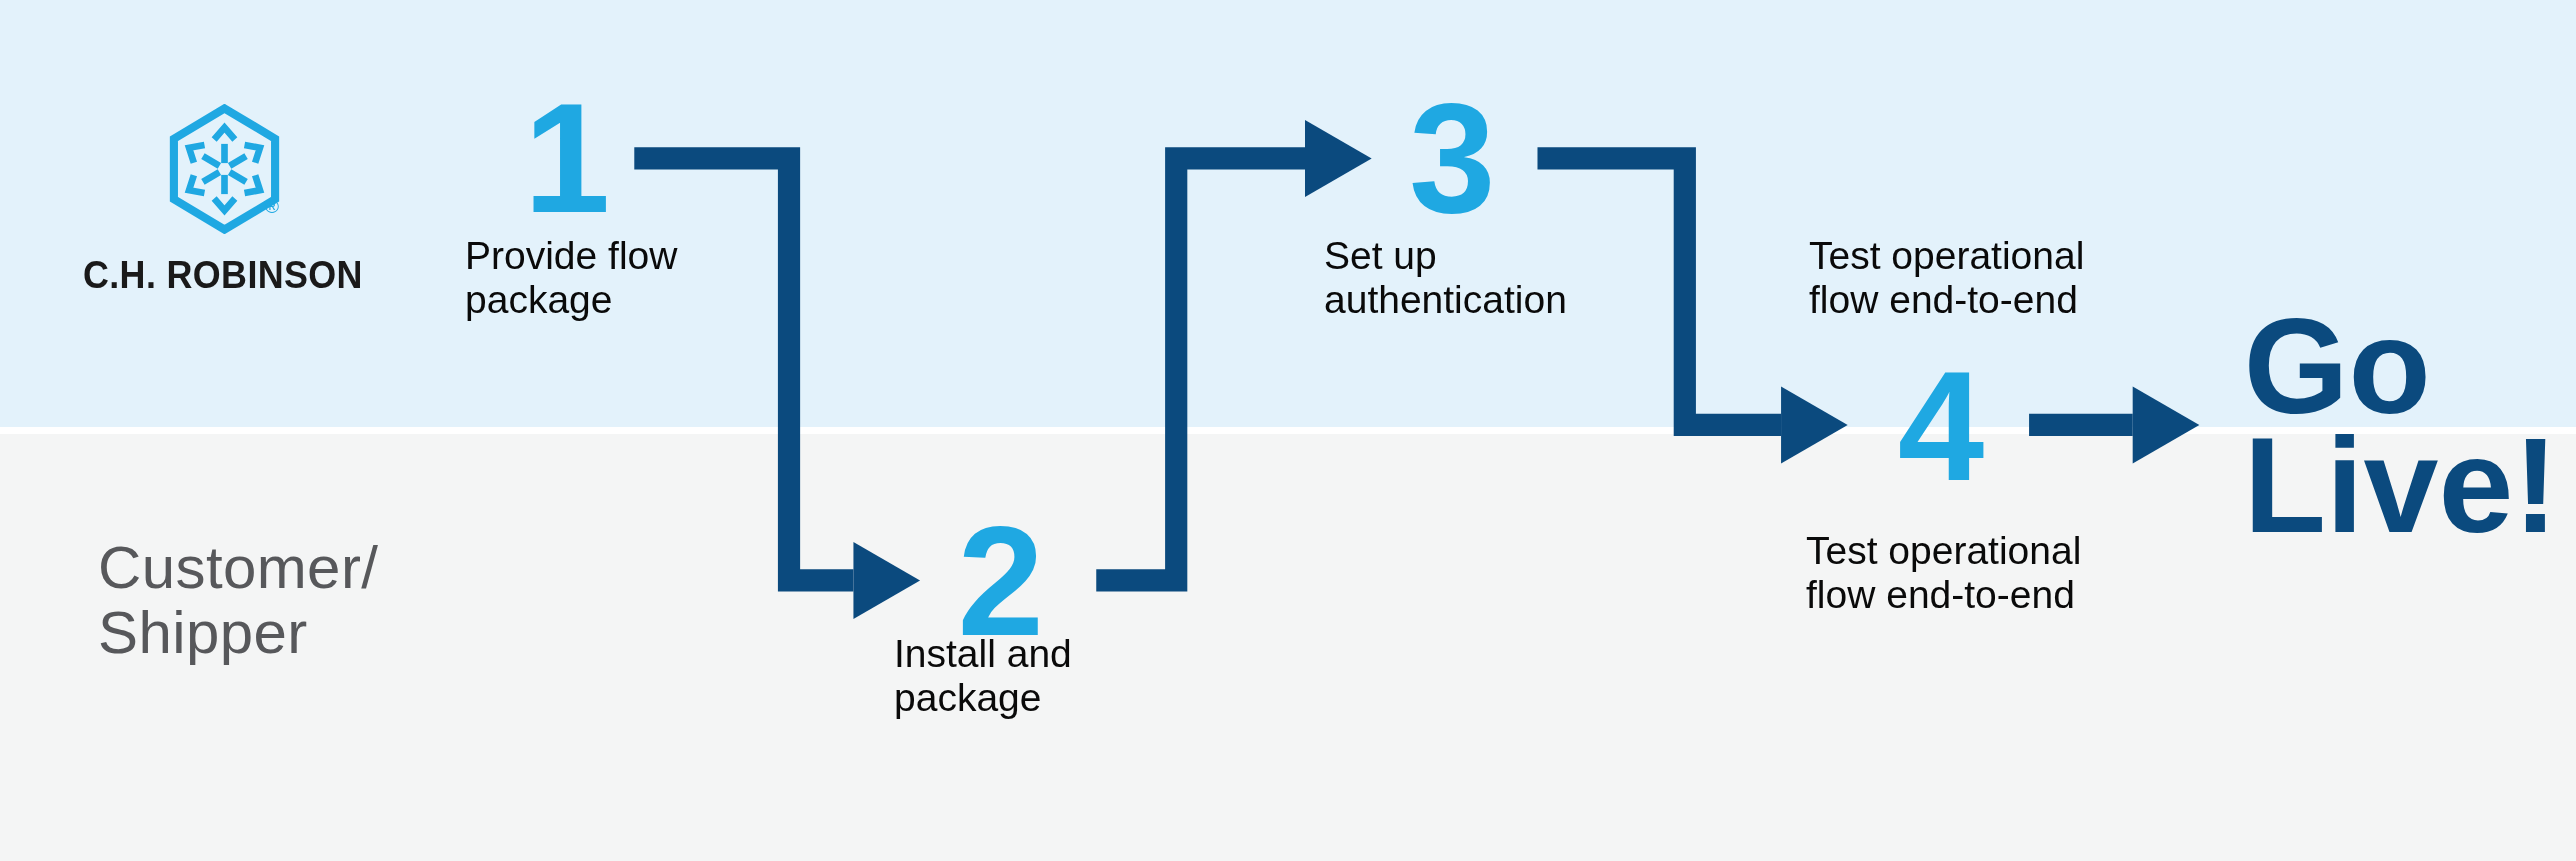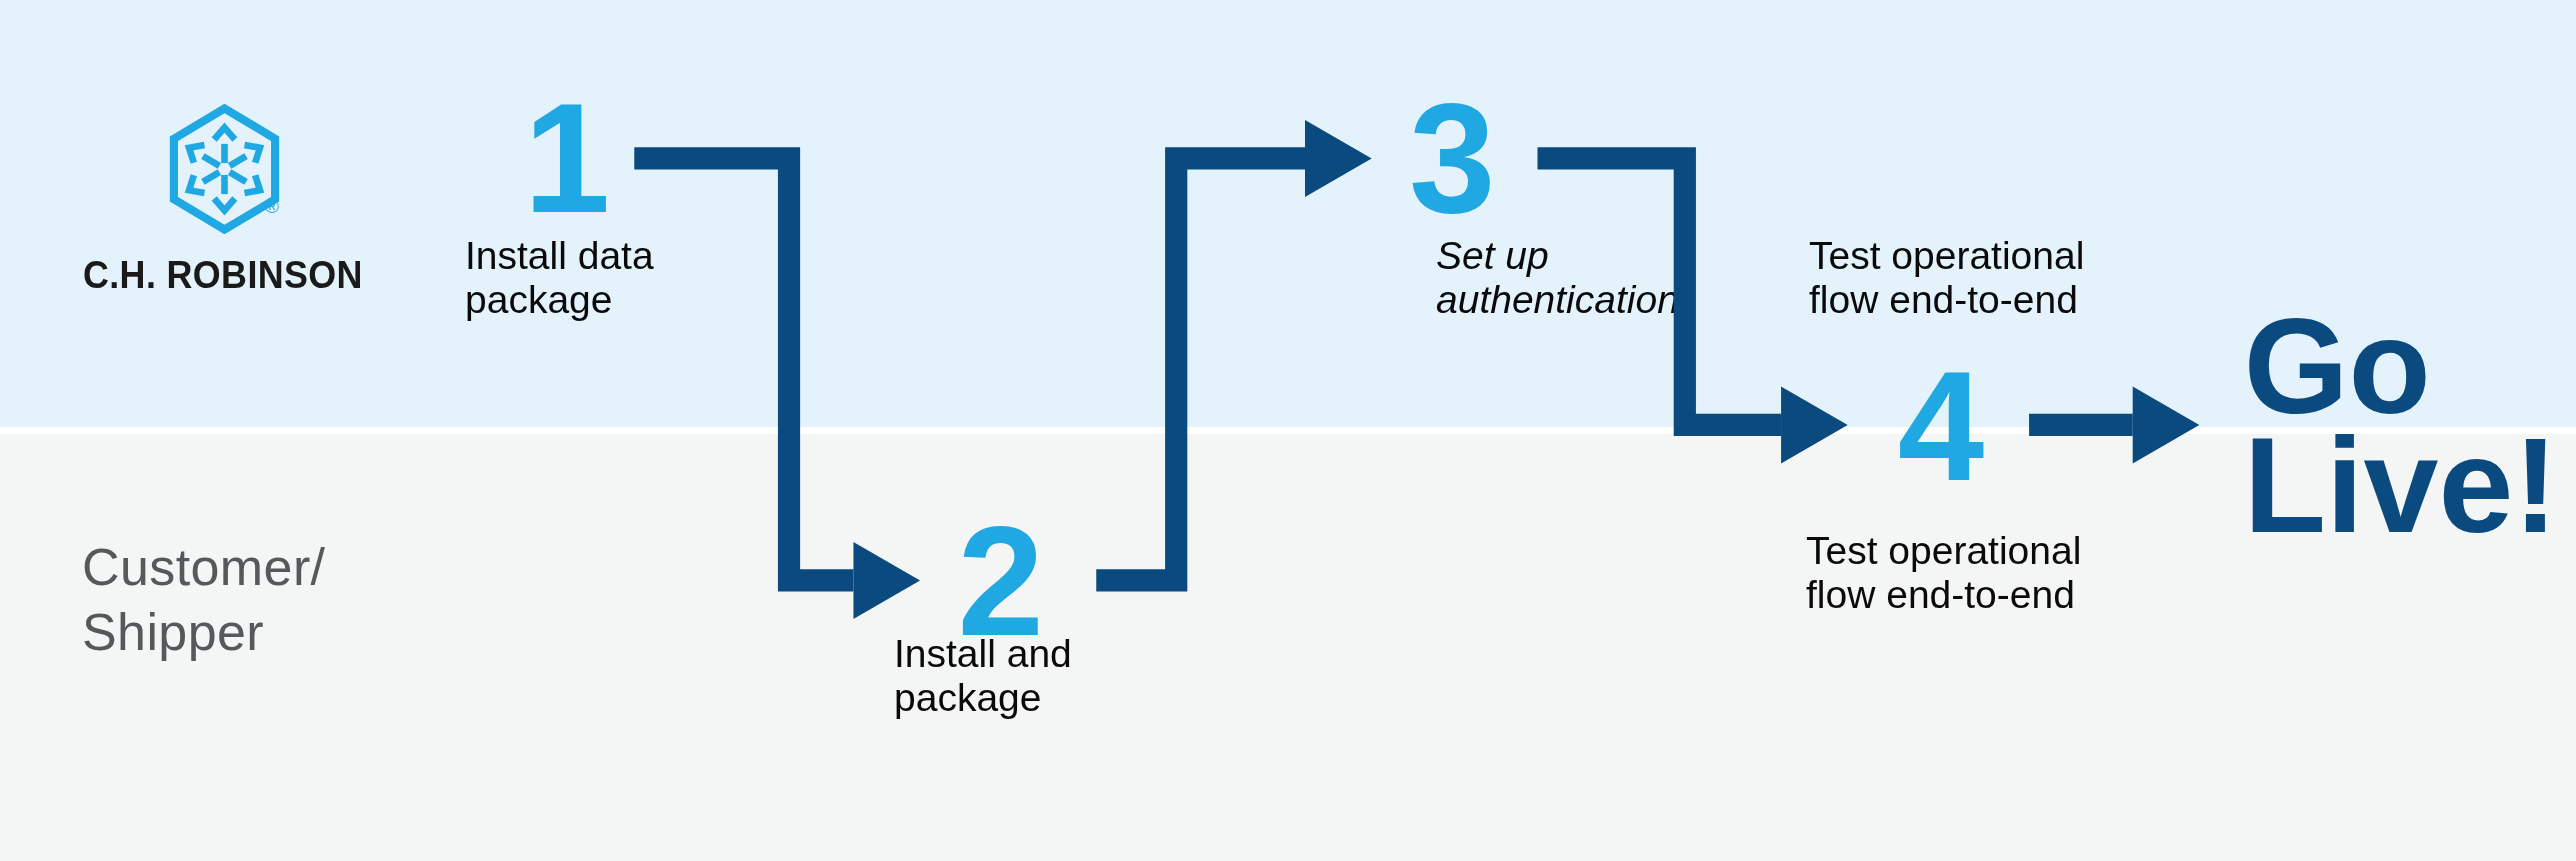--- a/index.html
+++ b/index.html
@@ -54,39 +54,39 @@
     letter-spacing: 0.4px;
     color: var(--wordmark-black, #1A1A1A);
     transform: scaleX(0.92);
     transform-origin: left top;
     white-space: nowrap;
   }
 
   
   .lane-label {
     position: absolute;
-    left: 82px;
+    left: 98px;
     top: 535px;
-    font-size: 52px;
+    font-size: 60px;
     line-height: 65px;
     letter-spacing: 0.4px;
     color: var(--text-gray, #57585B);
   }
 
   
   .step-label {
     position: absolute;
     font-size: 39px;
     line-height: 44px;
     color: var(--text-black, #0A0A0A);
     white-space: nowrap;
   }
   .step-label-1 { left: 465px;  top: 234px; }
   .step-label-2 { left: 894px; top: 632px; }
-  .step-label-3 { left: 1436px; top: 234px; font-style: italic; }
+  .step-label-3 { left: 1324px; top: 234px; }
   .step-label-4top    { left: 1809px; top: 234px; }
   .step-label-4bottom { left: 1806px; top: 529px; }
 
   
   .overlay {
     position: absolute;
     left: 0;
     top: 0;
   }
   .flow-arrow {
@@ -149,21 +149,21 @@
   </svg>
   <span class="logo-reg">®</span>
   <div class="logo-wordmark">C.H. ROBINSON</div>
 
   <div class="lane-label">
     <div>Customer/</div>
     <div>Shipper</div>
   </div>
 
   <div class="step-label step-label-1">
-    <div>Install data</div>
+    <div>Provide flow</div>
     <div>package</div>
   </div>
 
   <div class="step-label step-label-2">
     <div>Install and</div>
     <div>package</div>
   </div>
 
   <div class="step-label step-label-3">
     <div>Set up</div>

